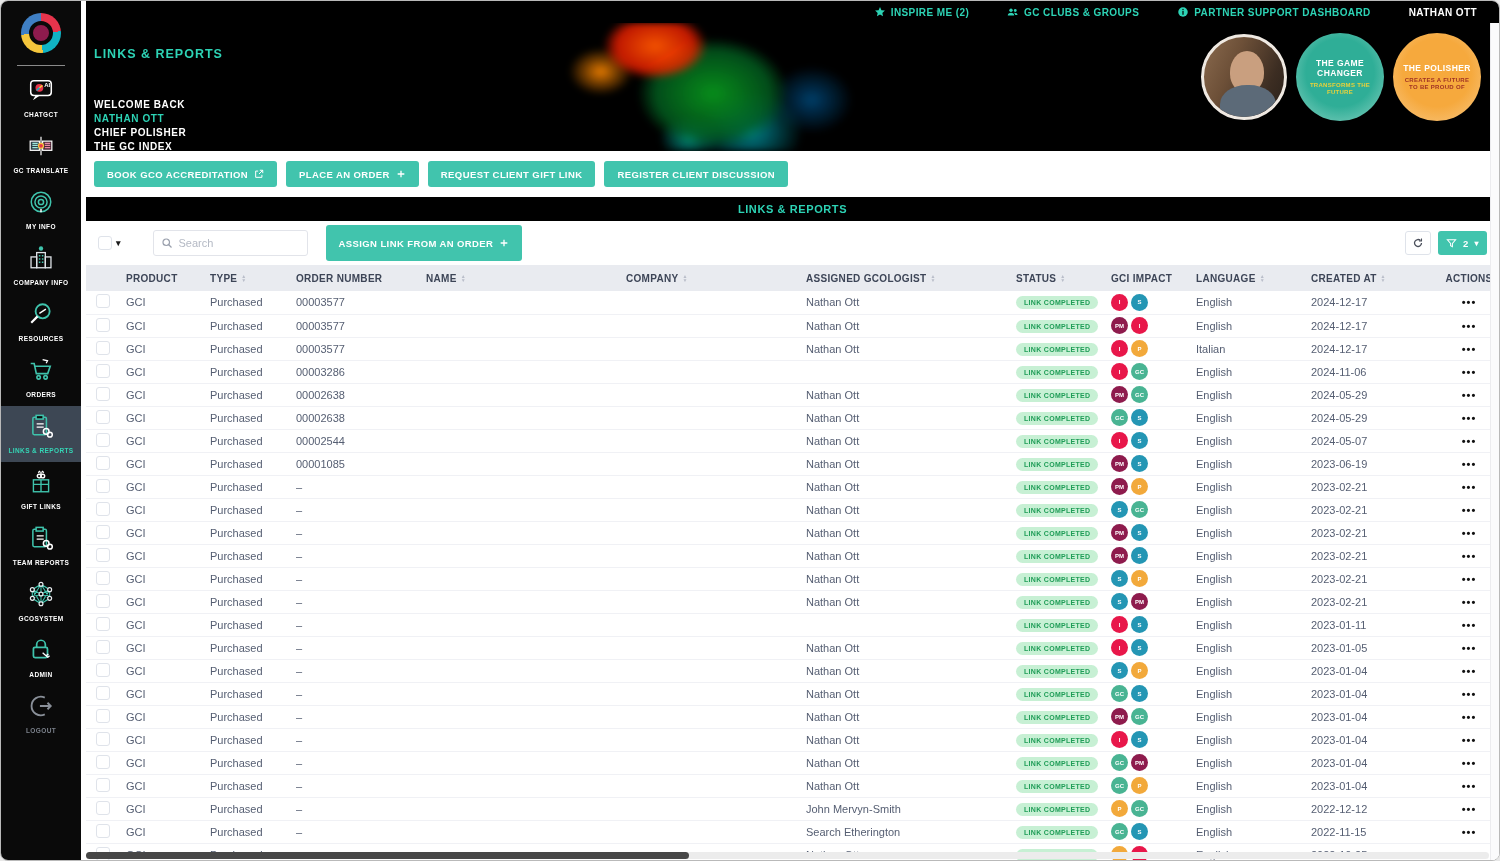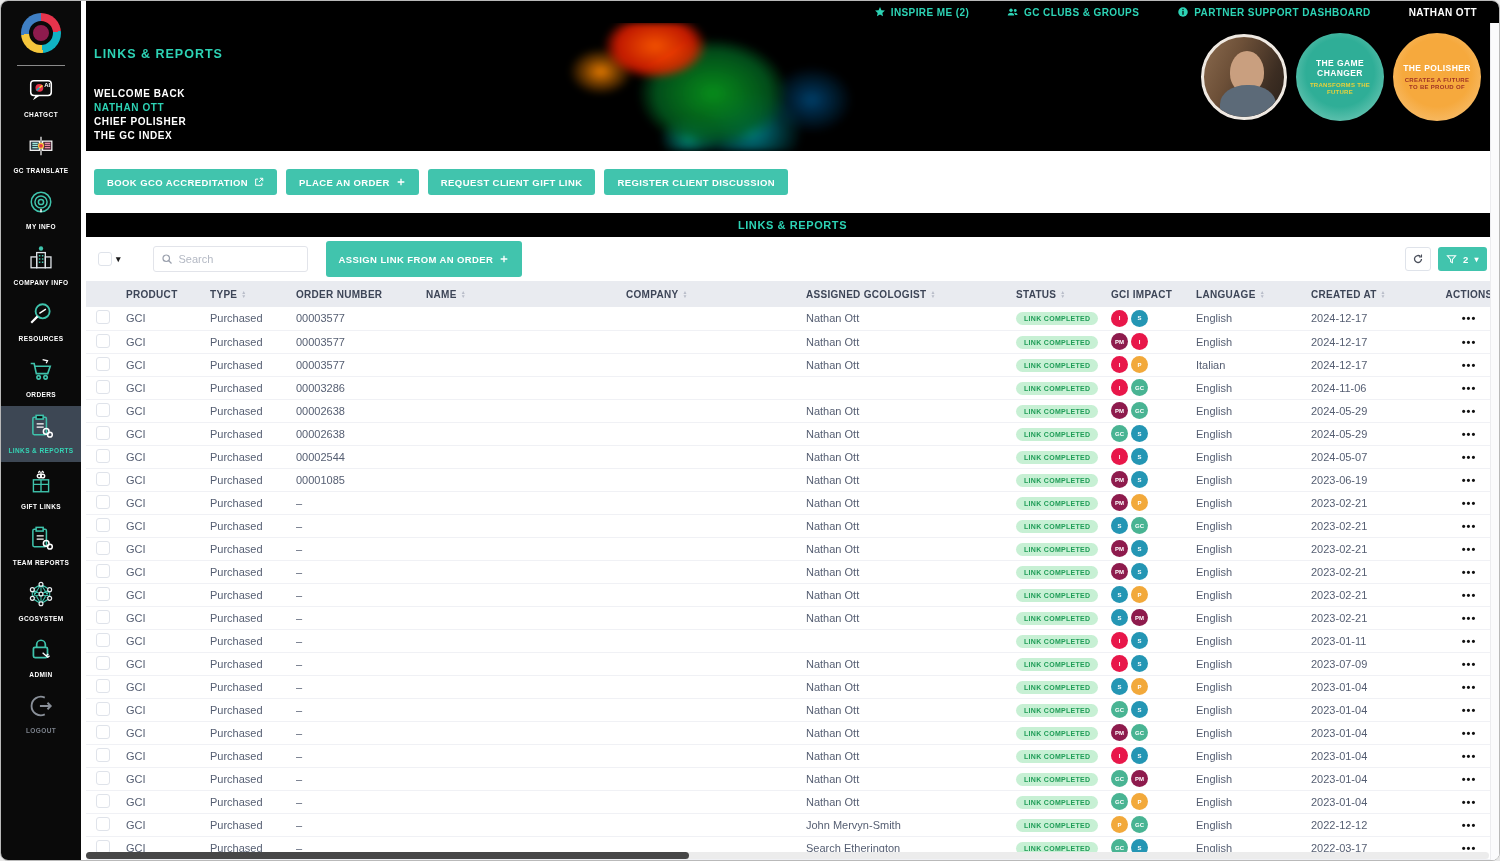--- a/index.html
+++ b/index.html
@@ -25,21 +25,21 @@
   .main { position:absolute; left:85px; top:0; right:0; bottom:0; background:#fff; }
 
   .topbar { height:22px; background:#000; display:flex; align-items:center; justify-content:flex-end; gap:38px; padding-right:22px; }
   .top-link { display:flex; align-items:center; gap:5px; color:#2dd3b5; font-size:10px; font-weight:bold; letter-spacing:0.4px; cursor:pointer; }
   .top-link svg { width:12px; height:12px; }
   .top-user { color:#fff; font-size:10px; font-weight:bold; letter-spacing:0.4px; cursor:pointer; }
 
   .hero { position:relative; height:128px; background:#000; overflow:hidden; }
   .hero-left { position:absolute; left:8px; top:24px; }
   .hero-title { color:#2dd3b5; font-size:12.5px; font-weight:bold; letter-spacing:1px; }
-  .hero-welcome { margin-top:27px; color:#fff; font-size:10px; font-weight:bold; letter-spacing:0.6px; }
+  .hero-welcome { margin-top:38px; color:#fff; font-size:10px; font-weight:bold; letter-spacing:0.6px; }
   .hero-name { margin-top:3px; color:#2dd3b5; font-size:10px; font-weight:bold; letter-spacing:0.6px; }
   .hero-role, .hero-company { margin-top:3px; color:#fff; font-size:10px; font-weight:bold; letter-spacing:0.6px; }
 
   .ink { position:absolute; left:440px; top:0; width:340px; height:128px; filter:blur(3px) saturate(1.25);
     background:
       radial-gradient(70px 45px at 38% 18%, rgba(255,94,20,.95), rgba(216,40,10,.75) 55%, transparent 75%),
       radial-gradient(46px 34px at 22% 38%, rgba(255,140,30,.9), transparent 70%),
       radial-gradient(95px 70px at 55% 55%, rgba(28,140,44,.95), rgba(16,90,40,.8) 60%, transparent 80%),
       radial-gradient(70px 55px at 66% 85%, rgba(16,130,140,.95), transparent 75%),
       radial-gradient(55px 45px at 84% 60%, rgba(12,70,110,.85), transparent 75%),
@@ -52,21 +52,21 @@
   .avatar::before { content:""; position:absolute; left:26px; top:14px; width:34px; height:42px; border-radius:50% 50% 46% 46%; background:#c99f7f; }
   .avatar::after { content:""; position:absolute; left:16px; top:48px; width:56px; height:40px; border-radius:48% 48% 0 0; background:#5c6a78; }
   .badge-circle { width:88px; height:88px; border-radius:50%; display:flex; flex-direction:column; align-items:center; justify-content:center; text-align:center; padding:8px; }
   .badge-circle.polisher { background: radial-gradient(circle at 50% 45%, #f6a93d 52%, #f8c988 100%); }
   .badge-circle.gamechanger { background: radial-gradient(circle at 50% 45%, #2fae97 52%, #8fd4c5 100%); }
   .badge-title { color:#fff; font-size:8.5px; font-weight:bold; letter-spacing:0.4px; line-height:10px; }
   .badge-sub { margin-top:4px; font-size:6px; font-weight:bold; letter-spacing:0.3px; line-height:7px; }
   .polisher .badge-sub { color:#a13324; }
   .gamechanger .badge-sub { color:#e9d23a; }
 
-  .actions-row { height:62px; background:#fff; display:flex; align-items:center; gap:9px; padding:0 8px; }
+  .actions-row { height:46px; background:#fff; display:flex; align-items:center; gap:9px; padding:0 8px; }
   .btn-teal { background:#41c4ad; color:#fff; border:none; border-radius:3px; height:26px; padding:0 13px; font-family:"Liberation Sans",sans-serif;
     font-size:9.5px; font-weight:bold; letter-spacing:0.4px; display:flex; align-items:center; gap:6px; cursor:pointer; text-transform:uppercase; }
   .btn-teal svg { width:10px; height:10px; }
 
   .title-bar { height:24px; background:#000; display:flex; align-items:center; justify-content:center; }
   .title-bar span { color:#2dd3b5; font-size:11px; font-weight:bold; letter-spacing:0.6px; }
 
   .toolbar { height:44px; display:flex; align-items:center; padding:0 12px; gap:10px; background:#fff; }
   .select-all { display:flex; align-items:center; gap:4px; cursor:pointer; }
   .cb { width:14px; height:14px; border:1.5px solid #dfe3ea; border-radius:3px; background:#fff; display:inline-block; }
@@ -642,21 +642,21 @@
             <td class="c-check"><span class="cb"></span></td>
             <td class="c-product">GCI</td>
             <td class="c-type">Purchased</td>
             <td class="c-order">–</td>
             <td class="c-name"></td>
             <td class="c-company"></td>
             <td class="c-gcol">Nathan Ott</td>
             <td class="c-status"><span class="pill">LINK COMPLETED</span></td>
             <td class="c-impact"><span class="impact-badge" style="background:#e8174a">I</span><span class="impact-badge" style="background:#2496b4">S</span></td>
             <td class="c-lang">English</td>
-            <td class="c-created">2023-07-09</td>
+            <td class="c-created">2023-01-05</td>
             <td class="c-actions"><span class="dots">•••</span></td>
           </tr>
           <tr>
             <td class="c-check"><span class="cb"></span></td>
             <td class="c-product">GCI</td>
             <td class="c-type">Purchased</td>
             <td class="c-order">–</td>
             <td class="c-name"></td>
             <td class="c-company"></td>
             <td class="c-gcol">Nathan Ott</td>
@@ -754,21 +754,21 @@
             <td class="c-check"><span class="cb"></span></td>
             <td class="c-product">GCI</td>
             <td class="c-type">Purchased</td>
             <td class="c-order">–</td>
             <td class="c-name"></td>
             <td class="c-company"></td>
             <td class="c-gcol">Search Etherington</td>
             <td class="c-status"><span class="pill">LINK COMPLETED</span></td>
             <td class="c-impact"><span class="impact-badge" style="background:#49b493">GC</span><span class="impact-badge" style="background:#2496b4">S</span></td>
             <td class="c-lang">English</td>
-            <td class="c-created">2022-03-17</td>
+            <td class="c-created">2022-11-15</td>
             <td class="c-actions"><span class="dots">•••</span></td>
           </tr>
           <tr>
             <td class="c-check"><span class="cb"></span></td>
             <td class="c-product">GCI</td>
             <td class="c-type">Purchased</td>
             <td class="c-order">–</td>
             <td class="c-name"></td>
             <td class="c-company"></td>
             <td class="c-gcol">Nathan Ott</td>

